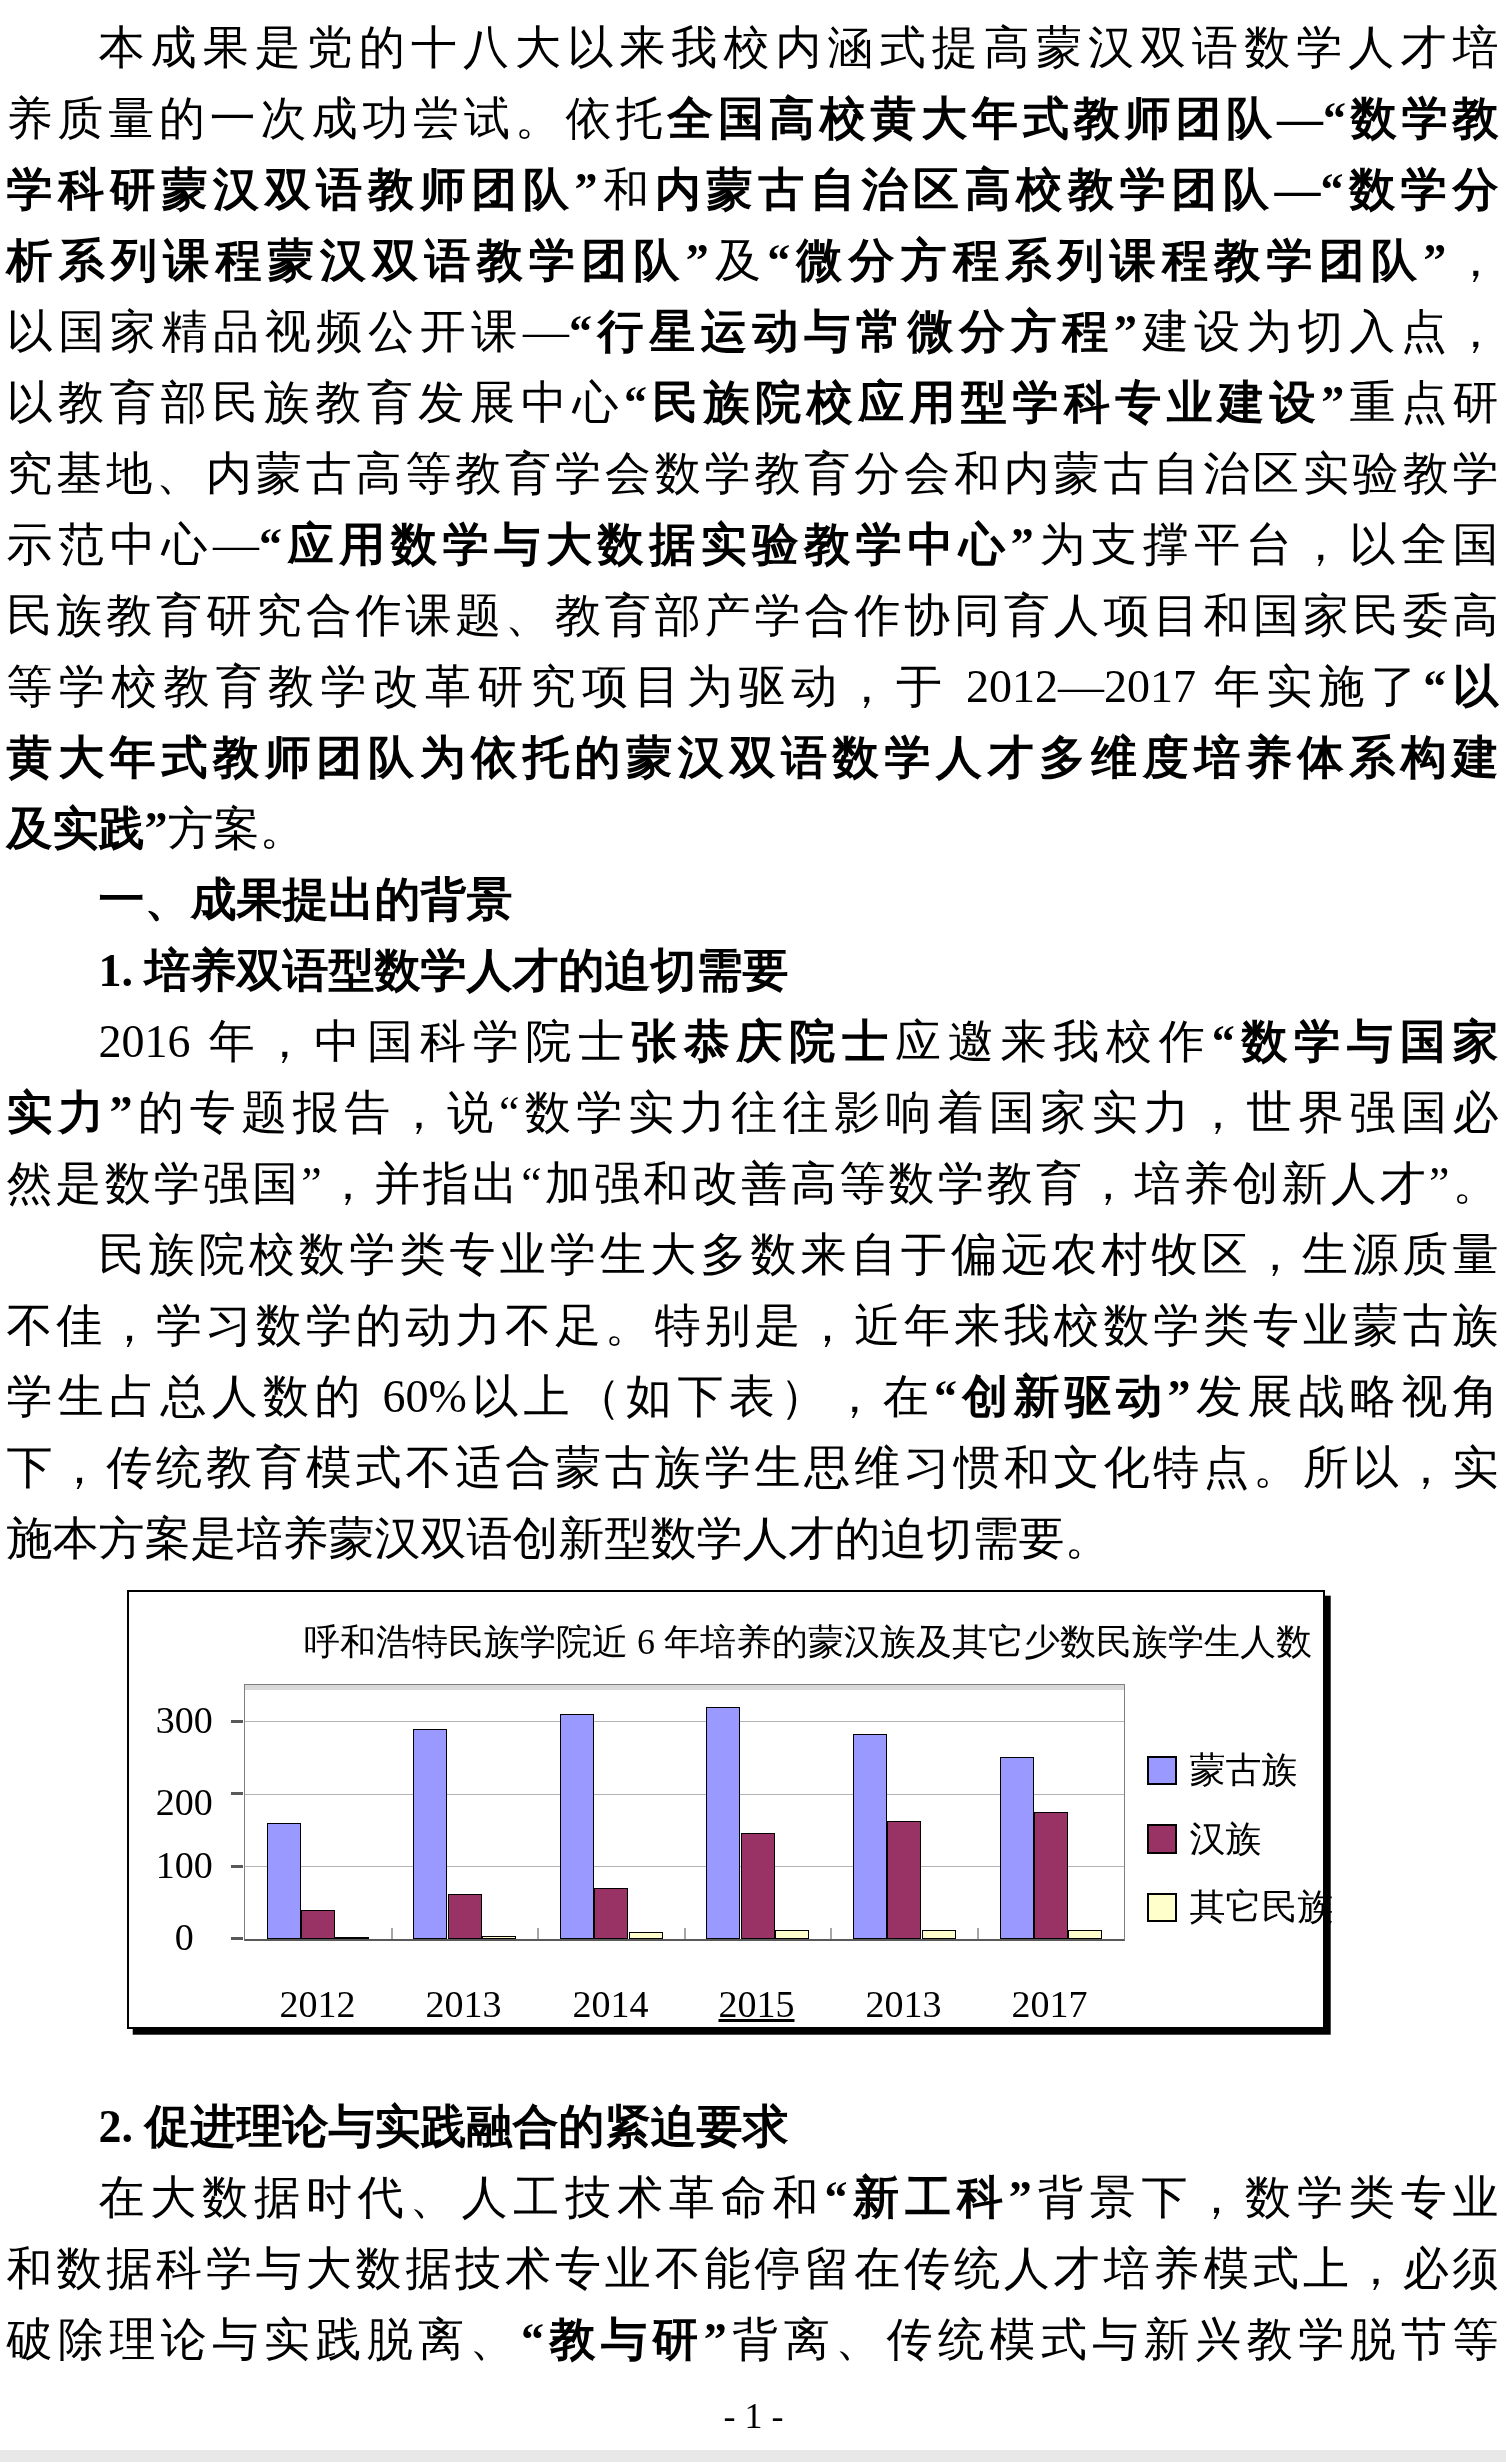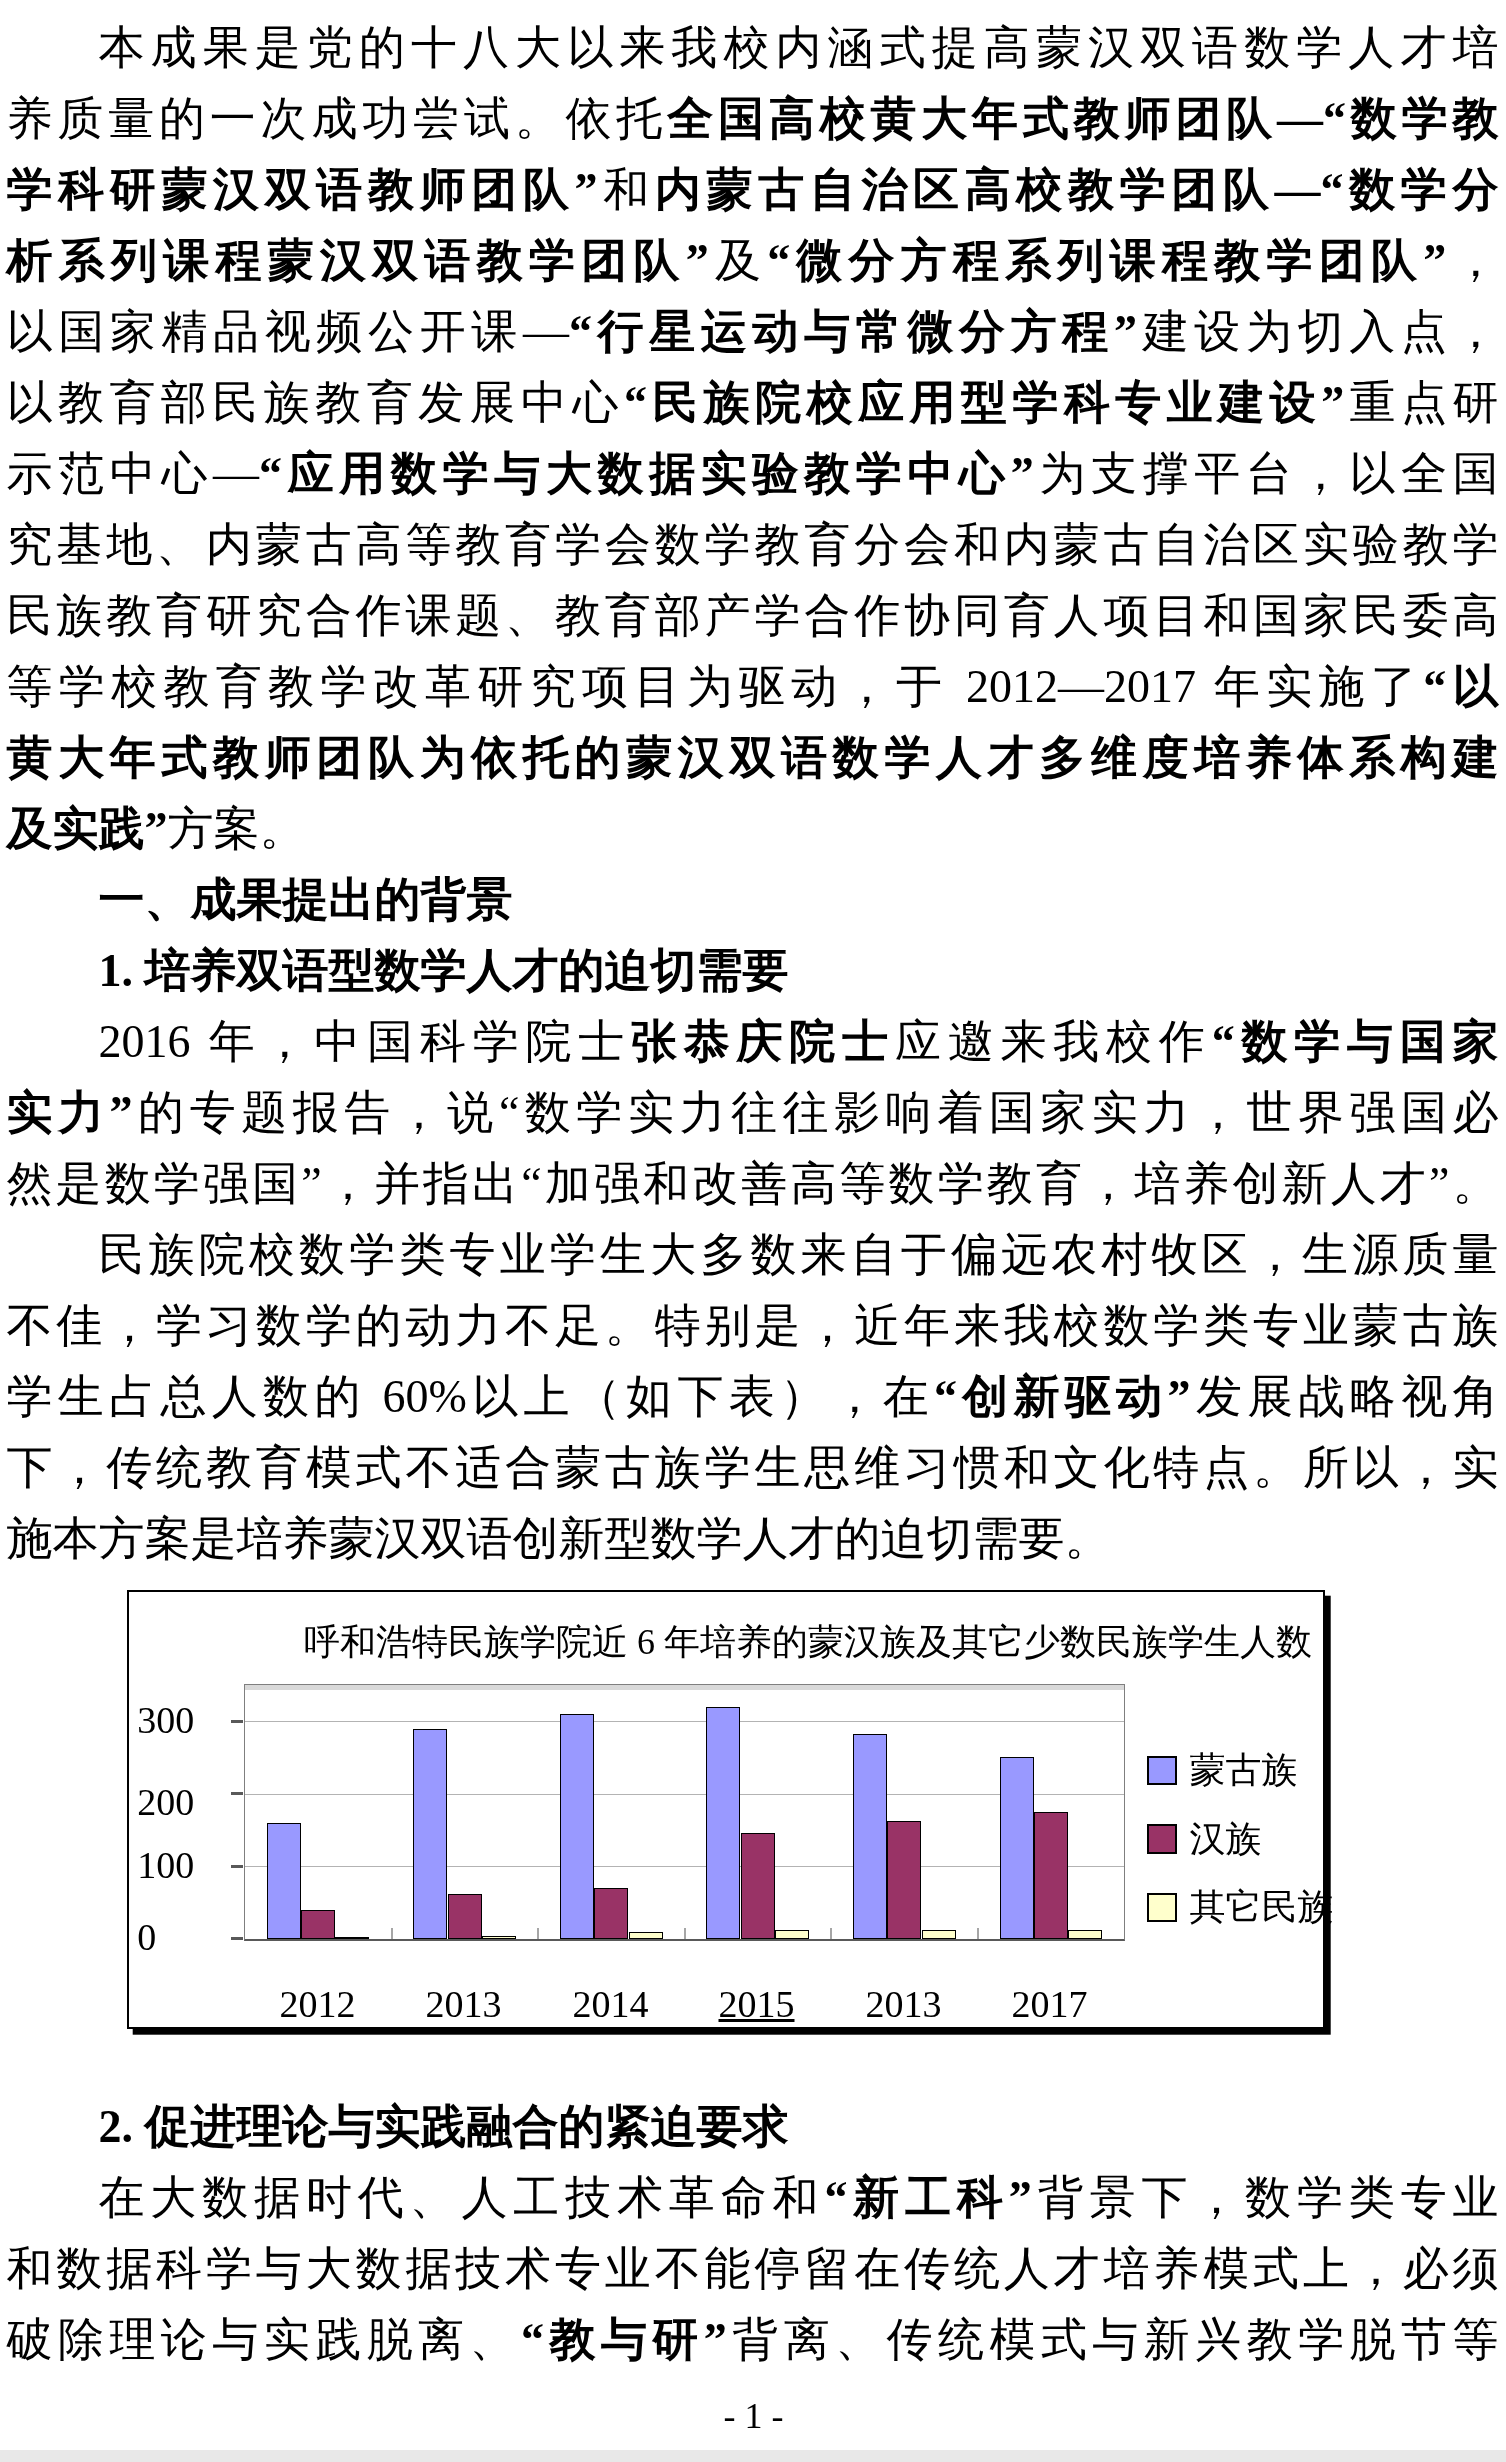--- a/index.html
+++ b/index.html
@@ -56,21 +56,21 @@
   }
   .plot::before{
     content:"";position:absolute;top:0;left:0;right:0;height:4.9px;
     background:#d9d9d9;
   }
   .gridline{position:absolute;left:0;right:0;height:0.8px;background:#b3b3b3;}
   .bar{position:absolute;bottom:0;box-sizing:border-box;border:1.6px solid #000;}
   .btick{position:absolute;bottom:0;width:1.6px;height:10.6px;background:#a6a6a6;}
   .ylab{
     position:absolute;left:8.2px;width:94px;
-    text-align:left;font-size:38px;line-height:46px;
+    text-align:center;font-size:38px;line-height:46px;
   }
   .ytick{position:absolute;width:12.3px;height:2.5px;background:#595959;}
   .xlab{
     position:absolute;top:391px;
     text-align:center;font-size:38px;line-height:43px;
   }
   .legend{position:absolute;left:1018px;top:154px;}
   .leg-item{display:flex;align-items:center;margin-bottom:19.6px;}
   .leg-swatch{
     width:29.5px;height:29.5px;
@@ -91,22 +91,22 @@
 
 <div class="page">
 
   <div id="doc-body" class="docblock">
       <div class="bl fill ind"><span>本成果是党的十八大以来我校内涵式提高蒙汉双语数学人才培</span></div>
       <div class="bl fill"><span>养质量的一次成功尝试。依托</span><span class="b">全国高校黄大年式教师团队—“数学教</span></div>
       <div class="bl fill"><span class="b">学科研蒙汉双语教师团队”</span><span>和</span><span class="b">内蒙古自治区高校教学团队—“数学分</span></div>
       <div class="bl fill"><span class="b">析系列课程蒙汉双语教学团队”</span><span>及</span><span class="b">“微分方程系列课程教学团队”</span><span>，</span></div>
       <div class="bl fill"><span>以国家精品视频公开课—</span><span class="b">“行星运动与常微分方程”</span><span>建设为切入点，</span></div>
       <div class="bl fill"><span>以教育部民族教育发展中心</span><span class="b">“民族院校应用型学科专业建设”</span><span>重点研</span></div>
+      <div class="bl fill"><span>究基地、内蒙古高等教育学会数学教育分会和内蒙古自治区实验教学</span></div>
       <div class="bl fill"><span>示范中心—</span><span class="b">“应用数学与大数据实验教学中心”</span><span>为支撑平台，以全国</span></div>
-      <div class="bl fill"><span>究基地、内蒙古高等教育学会数学教育分会和内蒙古自治区实验教学</span></div>
       <div class="bl fill"><span>民族教育研究合作课题、教育部产学合作协同育人项目和国家民委高</span></div>
       <div class="bl fill"><span>等学校教育教学改革研究项目为驱动，于 2012—2017 年实施了</span><span class="b">“以</span></div>
       <div class="bl fill"><span class="b">黄大年式教师团队为依托的蒙汉双语数学人才多维度培养体系构建</span></div>
       <div class="bl"><span class="b">及实践”</span><span>方案。</span></div>
       <div class="bl ind"><span class="b">一、成果提出的背景</span></div>
       <div class="bl ind"><span class="b">1. 培养双语型数学人才的迫切需要</span></div>
       <div class="bl fill ind"><span>2016 年，中国科学院士</span><span class="b">张恭庆院士</span><span>应邀来我校作</span><span class="b">“数学与国家</span></div>
       <div class="bl fill"><span class="b">实力”</span><span>的专题报告，说“数学实力往往影响着国家实力，世界强国必</span></div>
       <div class="bl fill"><span>然是数学强国”，并指出“加强和改善高等数学教育，培养创新人才”。</span></div>
       <div class="bl fill ind"><span>民族院校数学类专业学生大多数来自于偏远农村牧区，生源质量</span></div>

